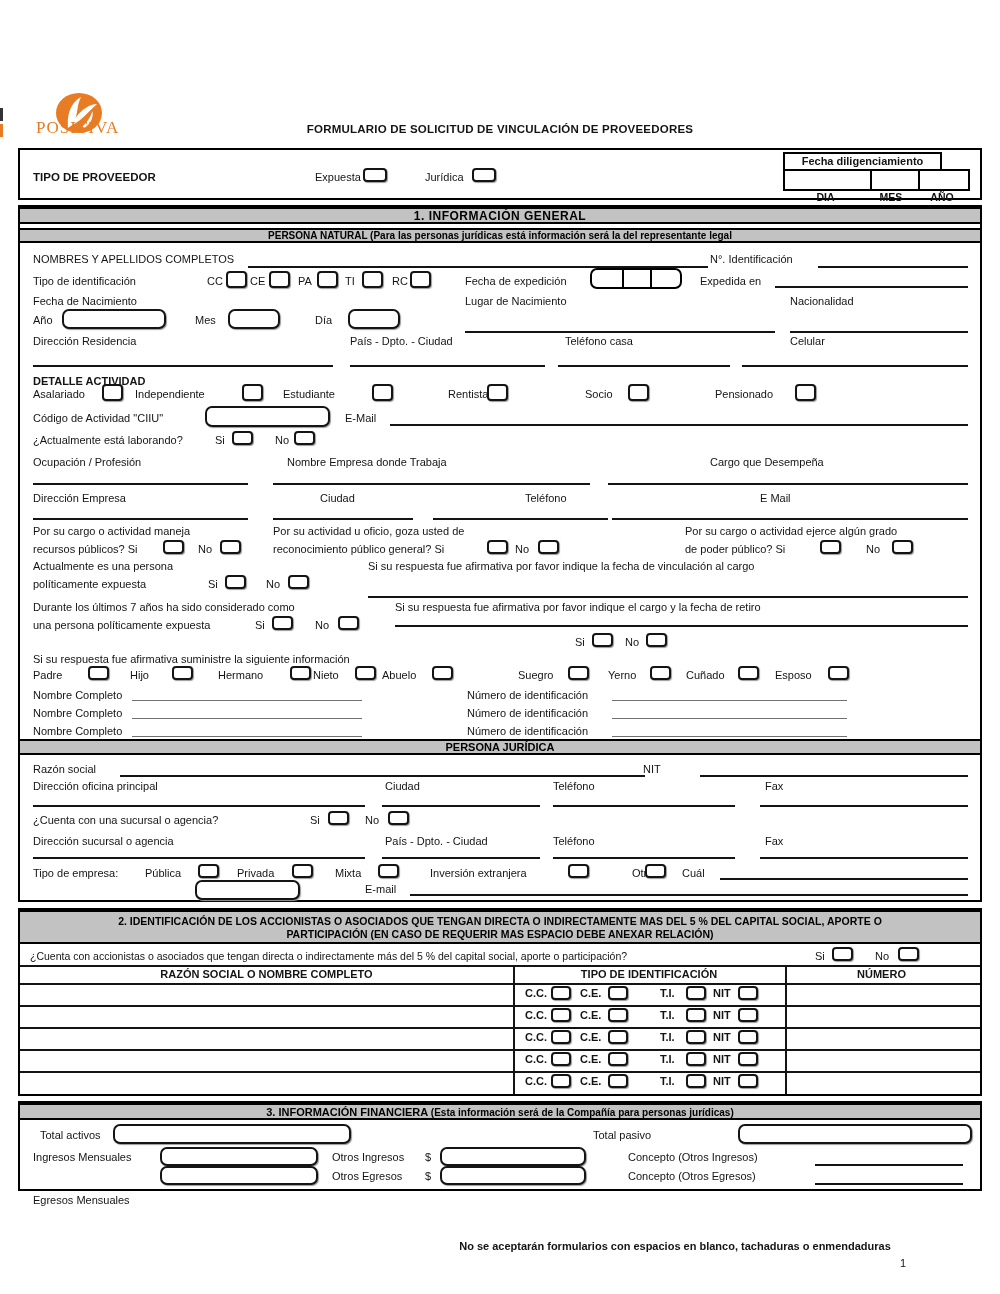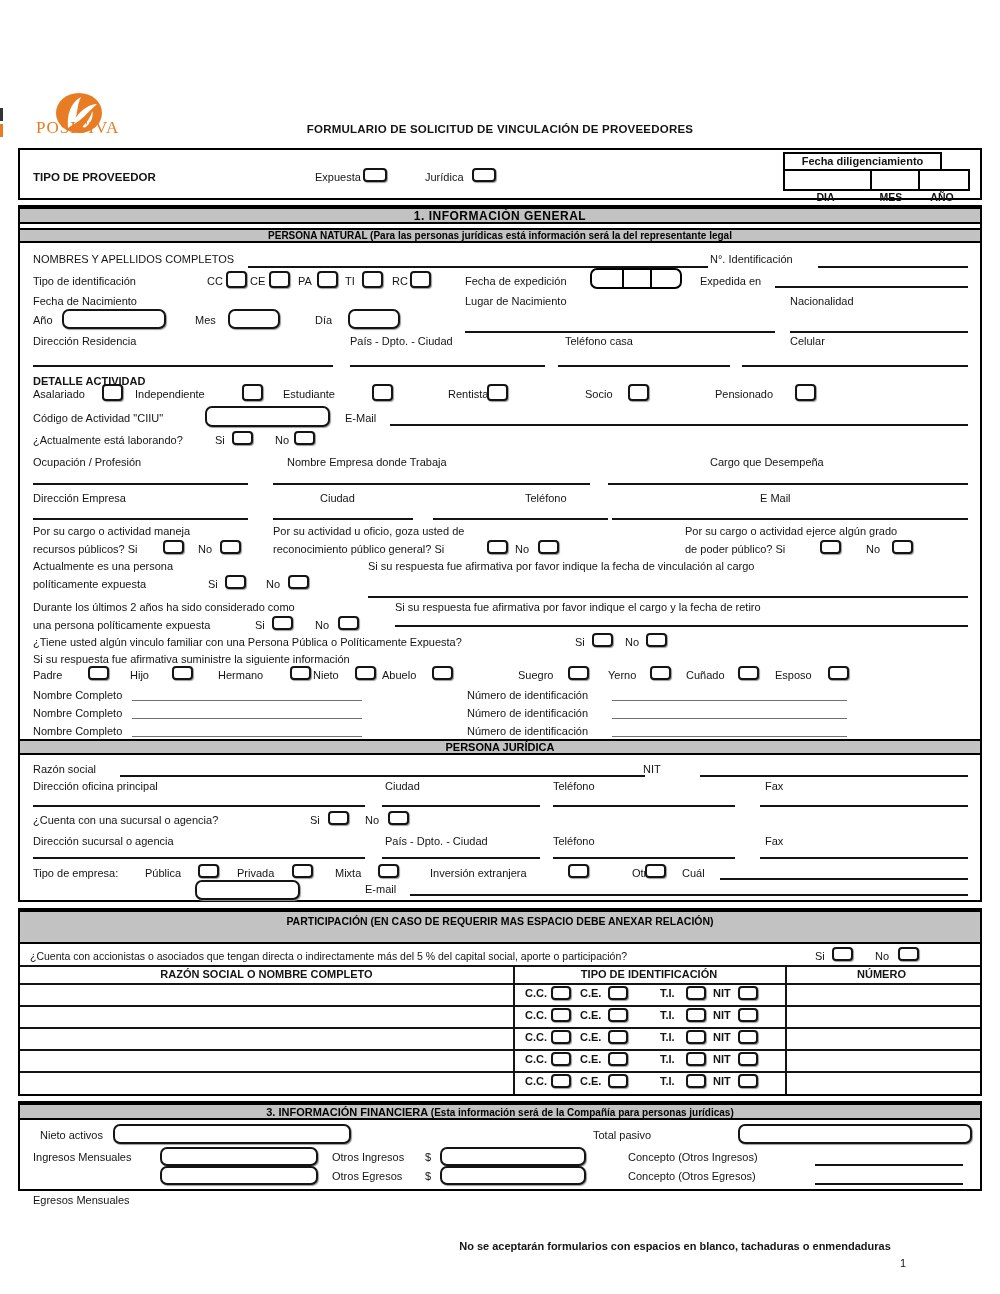--- a/index.html
+++ b/index.html
@@ -177,30 +177,29 @@
 
     <div class="t" style="left:13px;top:353px;">Actualmente es una persona</div>
     <div class="t" style="left:13px;top:371px;">políticamente expuesta</div>
     <div class="t" style="left:188px;top:371px;">Si</div>
     <div class="cb" style="left:205px;top:368px;"></div>
     <div class="t" style="left:246px;top:371px;">No</div>
     <div class="cb" style="left:268px;top:368px;"></div>
     <div class="t" style="left:348px;top:353px;">Si su respuesta fue afirmativa por favor indique la fecha de vinculación al cargo</div>
     <div class="ln" style="left:348px;top:389px;width:600px;"></div>
 
-    <div class="t" style="left:13px;top:394px;">Durante los últimos 2 años ha sido considerado como</div>
+    <div class="t" style="left:13px;top:394px;">Durante los últimos 7 años ha sido considerado como</div>
     <div class="t" style="left:375px;top:394px;">Si su respuesta fue afirmativa por favor indique el cargo y la fecha de retiro</div>
     <div class="t" style="left:13px;top:412px;">una persona políticamente expuesta</div>
     <div class="t" style="left:235px;top:412px;">Si</div>
     <div class="cb" style="left:252px;top:409px;"></div>
     <div class="t" style="left:295px;top:412px;">No</div>
     <div class="cb" style="left:318px;top:409px;"></div>
     <div class="ln" style="left:375px;top:418px;width:573px;"></div>
 
-    <div class="t" style="left:13px;top:429px;">¿Tiene usted algún vinculo familiar con una Persona Pública o Políticamente Expuesta?</div>
     <div class="t" style="left:555px;top:429px;">Si</div>
     <div class="cb" style="left:572px;top:426px;"></div>
     <div class="t" style="left:605px;top:429px;">No</div>
     <div class="cb" style="left:626px;top:426px;"></div>
     <div class="t" style="left:13px;top:446px;">Si su respuesta fue afirmativa suministre la siguiente información</div>
 
     <div class="t" style="left:13px;top:462px;">Padre</div>
     <div class="cb" style="left:68px;top:459px;"></div>
     <div class="t" style="left:110px;top:462px;">Hijo</div>
     <div class="cb" style="left:152px;top:459px;"></div>
@@ -280,20 +279,21 @@
     <div class="ln" style="left:700px;top:671px;width:248px;"></div>
 
     <div class="t" style="left:13px;top:679px;margin-top:28px;">Código de actividad CIIU</div>
     <div class="ibox" style="left:175px;top:673px;width:105px;height:20px;"></div>
     <div class="t" style="left:345px;top:676px;">E-mail</div>
     <div class="ln" style="left:390px;top:687px;width:558px;"></div>
   </div>
 
   <div class="box" style="top:908px;height:188px;">
     <div class="gbar" style="top:0;height:34px;font-size:10.5px;line-height:13px;padding-top:3px;">
+      <div>2. IDENTIFICACIÓN DE LOS ACCIONISTAS O ASOCIADOS QUE TENGAN DIRECTA O INDIRECTAMENTE MAS DEL 5 % DEL CAPITAL SOCIAL, APORTE O</div>
       <div>PARTICIPACIÓN (EN CASO DE REQUERIR MAS ESPACIO DEBE ANEXAR RELACIÓN)</div>
     </div>
 
     <div class="t" style="left:10px;top:40px;font-size:10.5px;">¿Cuenta con accionistas o asociados que tengan directa o indirectamente más del 5 % del capital social, aporte o participación?</div>
     <div class="t" style="left:795px;top:40px;">Si</div>
     <div class="cb" style="left:812px;top:37px;"></div>
     <div class="t" style="left:855px;top:40px;">No</div>
     <div class="cb" style="left:878px;top:37px;"></div>
     <div class="ln" style="left:0;top:55px;width:960px;"></div>
 
@@ -363,21 +363,21 @@
     <div class="cb" style="left:718px;top:164px;width:20px;"></div>
     <div style="position:absolute;left:765px;top:161px;width:193px;height:22px;"></div>
   </div>
 
   <div class="box" style="top:1101px;height:90px;">
     <div class="gbar" style="top:0;height:17px;line-height:14px;font-size:11px;">
       <span>3. INFORMACIÓN FINANCIERA</span>
       <span style="font-size:10px;">(Esta información será de la Compañía para personas jurídicas)</span>
     </div>
 
-    <div class="t" style="left:20px;top:26px;">Nieto activos</div>
+    <div class="t" style="left:20px;top:26px;">Total activos</div>
     <div class="ibox" style="left:93px;top:21px;width:238px;height:20px;"></div>
     <div class="t" style="left:573px;top:26px;">Total pasivo</div>
     <div class="ibox" style="left:718px;top:21px;width:234px;height:20px;"></div>
 
     <div class="t" style="left:13px;top:48px;">Ingresos Mensuales</div>
     <div class="ibox" style="left:140px;top:44px;width:158px;height:19px;"></div>
     <div class="t" style="left:312px;top:48px;">Otros Ingresos</div>
     <div class="t" style="left:405px;top:48px;">$</div>
     <div class="ibox" style="left:420px;top:44px;width:146px;height:19px;"></div>
     <div class="t" style="left:608px;top:48px;">Concepto (Otros Ingresos)</div>

